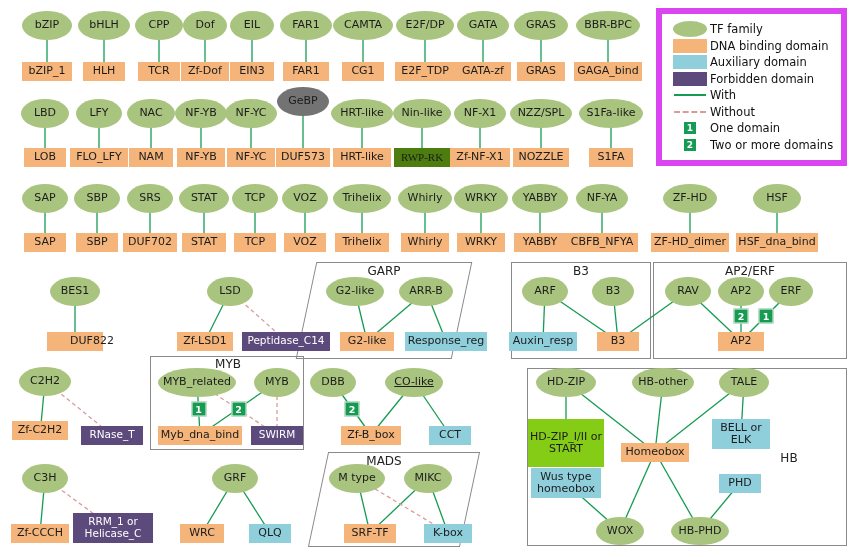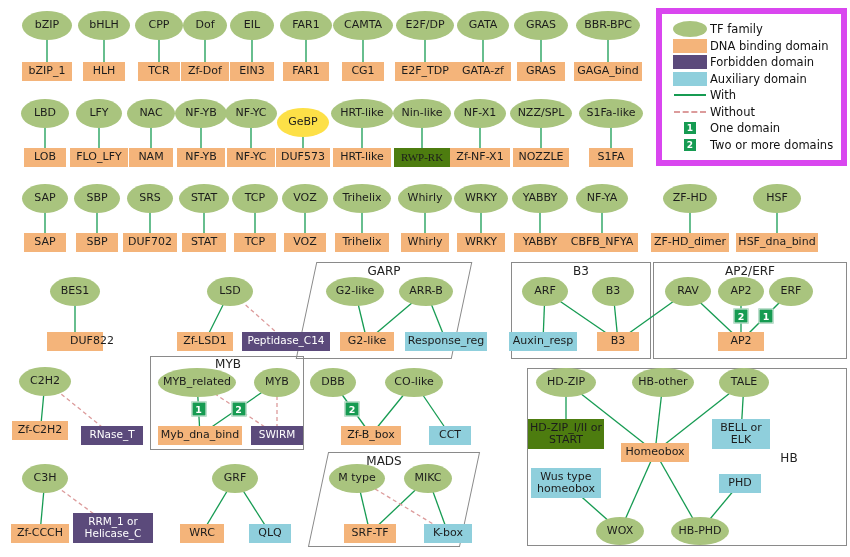--- a/index.html
+++ b/index.html
@@ -44,29 +44,29 @@
         <span class="llabel">TF family</span>
       </div>
       <div class="lrow">
         <span class="licon">
           <span class="ic-r" style="background: rgb(244, 180, 122);"></span>
         </span>
         <span class="llabel">DNA binding domain</span>
       </div>
       <div class="lrow">
         <span class="licon">
+          <span class="ic-r" style="background: rgb(143, 207, 220);"></span>
+        </span>
+        <span class="llabel">Auxiliary domain</span>
+      </div>
+      <div class="lrow">
+        <span class="licon">
           <span class="ic-r" style="background: rgb(91, 74, 123);"></span>
         </span>
         <span class="llabel">Forbidden domain</span>
-      </div>
-      <div class="lrow">
-        <span class="licon">
-          <span class="ic-r" style="background: rgb(143, 207, 220);"></span>
-        </span>
-        <span class="llabel">Auxiliary domain</span>
       </div>
       <div class="lrow">
         <span class="licon">
           <span class="ic-line" style="background: rgb(22, 155, 82);"></span>
         </span>
         <span class="llabel">With</span>
       </div>
       <div class="lrow">
         <span class="licon">
           <span class="ic-line wo" style="border-color: rgb(220, 155, 155);"></span>
@@ -194,21 +194,21 @@
     <div class="node d" style="left: 342px; top: 61.5px; width: 42px; height: 19px; background: rgb(244, 180, 122);">CG1</div>
     <div class="node d" style="left: 395px; top: 61.5px; width: 60px; height: 19px; background: rgb(244, 180, 122);">E2F_TDP</div>
     <div class="node d" style="left: 455px; top: 61.5px; width: 56px; height: 19px; background: rgb(244, 180, 122);">GATA-zf</div>
     <div class="node d" style="left: 517px; top: 61.5px; width: 48px; height: 19px; background: rgb(244, 180, 122);">GRAS</div>
     <div class="node d" style="left: 574px; top: 61.5px; width: 68px; height: 19px; background: rgb(244, 180, 122);">GAGA_bind</div>
     <div class="node f" style="left: 21px; top: 98.5px; width: 48px; height: 29px; background: rgb(169, 196, 126);">LBD</div>
     <div class="node f" style="left: 76px; top: 98.5px; width: 46px; height: 29px; background: rgb(169, 196, 126);">LFY</div>
     <div class="node f" style="left: 127px; top: 98.5px; width: 48px; height: 29px; background: rgb(169, 196, 126);">NAC</div>
     <div class="node f" style="left: 175px; top: 98.5px; width: 52px; height: 29px; background: rgb(169, 196, 126);">NF-YB</div>
     <div class="node f" style="left: 225px; top: 98.5px; width: 52px; height: 29px; background: rgb(169, 196, 126);">NF-YC</div>
-    <div class="node f" style="left: 277px; top: 108px; width: 52px; height: 29px; background: #fde047;">GeBP</div>
+    <div class="node f" style="left: 277px; top: 87px; width: 52px; height: 29px; background: #737373;">GeBP</div>
     <div class="node f" style="left: 331px; top: 98.5px; width: 62px; height: 29px; background: rgb(169, 196, 126);">HRT-like</div>
     <div class="node f" style="left: 393px; top: 98.5px; width: 58px; height: 29px; background: rgb(169, 196, 126);">Nin-like</div>
     <div class="node f" style="left: 454px; top: 98.5px; width: 52px; height: 29px; background: rgb(169, 196, 126);">NF-X1</div>
     <div class="node f" style="left: 510px; top: 98.5px; width: 62px; height: 29px; background: rgb(169, 196, 126);">NZZ/SPL</div>
     <div class="node f" style="left: 579px; top: 98.5px; width: 64px; height: 29px; background: rgb(169, 196, 126);">S1Fa-like</div>
     <div class="node d" style="left: 24px; top: 147.5px; width: 42px; height: 19px; background: rgb(244, 180, 122);">LOB</div>
     <div class="node d" style="left: 70px; top: 147.5px; width: 58px; height: 19px; background: rgb(244, 180, 122);">FLO_LFY</div>
     <div class="node d" style="left: 129px; top: 147.5px; width: 44px; height: 19px; background: rgb(244, 180, 122);">NAM</div>
     <div class="node d" style="left: 177px; top: 147.5px; width: 48px; height: 19px; background: rgb(244, 180, 122);">NF-YB</div>
     <div class="node d" style="left: 227px; top: 147.5px; width: 48px; height: 19px; background: rgb(244, 180, 122);">NF-YC</div>
@@ -262,37 +262,37 @@
     <div class="node f" style="left: 769px; top: 276.5px; width: 44px; height: 29px; background: rgb(169, 196, 126);">ERF</div>
     <div class="node d" style="left: 718px; top: 331.5px; width: 46px; height: 19px; background: rgb(244, 180, 122);">AP2</div>
     <div class="node f" style="left: 19px; top: 366.5px; width: 52px; height: 29px; background: rgb(169, 196, 126);">C2H2</div>
     <div class="node d" style="left: 12px; top: 421px; width: 56px; height: 19px; background: rgb(244, 180, 122);">Zf-C2H2</div>
     <div class="node x" style="left: 81px; top: 425.5px; width: 62px; height: 19px; background: rgb(91, 74, 123);">RNase_T</div>
     <div class="node f" style="left: 158px; top: 367.5px; width: 78px; height: 29px; background: rgb(169, 196, 126);">MYB_related</div>
     <div class="node f" style="left: 254px; top: 367.5px; width: 46px; height: 29px; background: rgb(169, 196, 126);">MYB</div>
     <div class="node d" style="left: 158px; top: 425.5px; width: 84px; height: 19px; background: rgb(244, 180, 122);">Myb_dna_bind</div>
     <div class="node x" style="left: 251px; top: 425.5px; width: 52px; height: 19px; background: rgb(91, 74, 123);">SWIRM</div>
     <div class="node f" style="left: 310px; top: 367.5px; width: 46px; height: 29px; background: rgb(169, 196, 126);">DBB</div>
-    <div class="node f" style="left: 385px; top: 367.5px; width: 58px; height: 29px; background: rgb(169, 196, 126);">CO-like</div>
+    <div class="node f" style="left: 385px; top: 367.5px; width: 58px; height: 29px; background: rgb(169, 196, 126); text-decoration: underline;">CO-like</div>
     <div class="node d" style="left: 341px; top: 425.5px; width: 60px; height: 19px; background: rgb(244, 180, 122);">Zf-B_box</div>
     <div class="node a" style="left: 429px; top: 425.5px; width: 42px; height: 19px; background: rgb(143, 207, 220);">CCT</div>
     <div class="node f" style="left: 22px; top: 463.5px; width: 46px; height: 29px; background: rgb(169, 196, 126);">C3H</div>
     <div class="node d" style="left: 11px; top: 523.5px; width: 58px; height: 19px; background: rgb(244, 180, 122);">Zf-CCCH</div>
     <div class="node x wrap" style="left: 73px; top: 513px; width: 80px; height: 30px; background: rgb(91, 74, 123);">RRM_1 or Helicase_C</div>
     <div class="node f" style="left: 212px; top: 463.5px; width: 46px; height: 29px; background: rgb(169, 196, 126);">GRF</div>
     <div class="node d" style="left: 180px; top: 523.5px; width: 44px; height: 19px; background: rgb(244, 180, 122);">WRC</div>
     <div class="node a" style="left: 249px; top: 523.5px; width: 42px; height: 19px; background: rgb(143, 207, 220);">QLQ</div>
     <div class="node f" style="left: 329px; top: 463.5px; width: 56px; height: 29px; background: rgb(169, 196, 126);">M type</div>
     <div class="node f" style="left: 404px; top: 463.5px; width: 48px; height: 29px; background: rgb(169, 196, 126);">MIKC</div>
     <div class="node d" style="left: 344px; top: 523.5px; width: 52px; height: 19px; background: rgb(244, 180, 122);">SRF-TF</div>
     <div class="node a" style="left: 424px; top: 523.5px; width: 48px; height: 19px; background: rgb(143, 207, 220);">K-box</div>
     <div class="node f" style="left: 536px; top: 367.5px; width: 60px; height: 29px; background: rgb(169, 196, 126);">HD-ZIP</div>
     <div class="node f" style="left: 632px; top: 367.5px; width: 62px; height: 29px; background: rgb(169, 196, 126);">HB-other</div>
     <div class="node f" style="left: 719px; top: 367.5px; width: 50px; height: 29px; background: rgb(169, 196, 126);">TALE</div>
-    <div class="node a wrap" style="left: 528px; top: 419px; width: 76px; height: 30px; background: #4d7c0f; text-align: center;">HD-ZIP_I/II or START</div>
+    <div class="node a wrap" style="left: 528px; top: 419px; width: 76px; height: 48px; background: #84cc16; text-align: center;">HD-ZIP_I/II or START</div>
     <div class="node d" style="left: 621px; top: 442.5px; width: 68px; height: 19px; background: rgb(244, 180, 122);">Homeobox</div>
     <div class="node a wrap" style="left: 712px; top: 419px; width: 58px; height: 30px; background: rgb(143, 207, 220);">BELL or ELK</div>
     <div class="node a wrap" style="left: 531px; top: 468px; width: 70px; height: 30px; background: rgb(143, 207, 220);">Wus type homeobox</div>
     <div class="node a" style="left: 719px; top: 473.5px; width: 42px; height: 19px; background: rgb(143, 207, 220);">PHD</div>
     <div class="node f" style="left: 596px; top: 517px; width: 48px; height: 28px; background: rgb(169, 196, 126);">WOX</div>
     <div class="node f" style="left: 671px; top: 517px; width: 58px; height: 28px; background: rgb(169, 196, 126);">HB-PHD</div>
     <div class="badge" style="left: 741px; top: 316px; background: rgb(22, 155, 82);">2</div>
     <div class="badge" style="left: 766px; top: 316px; background: rgb(22, 155, 82);">1</div>
     <div class="badge" style="left: 198.5px; top: 408.5px; background: rgb(22, 155, 82);">1</div>
     <div class="badge" style="left: 238.5px; top: 408.5px; background: rgb(22, 155, 82);">2</div>

